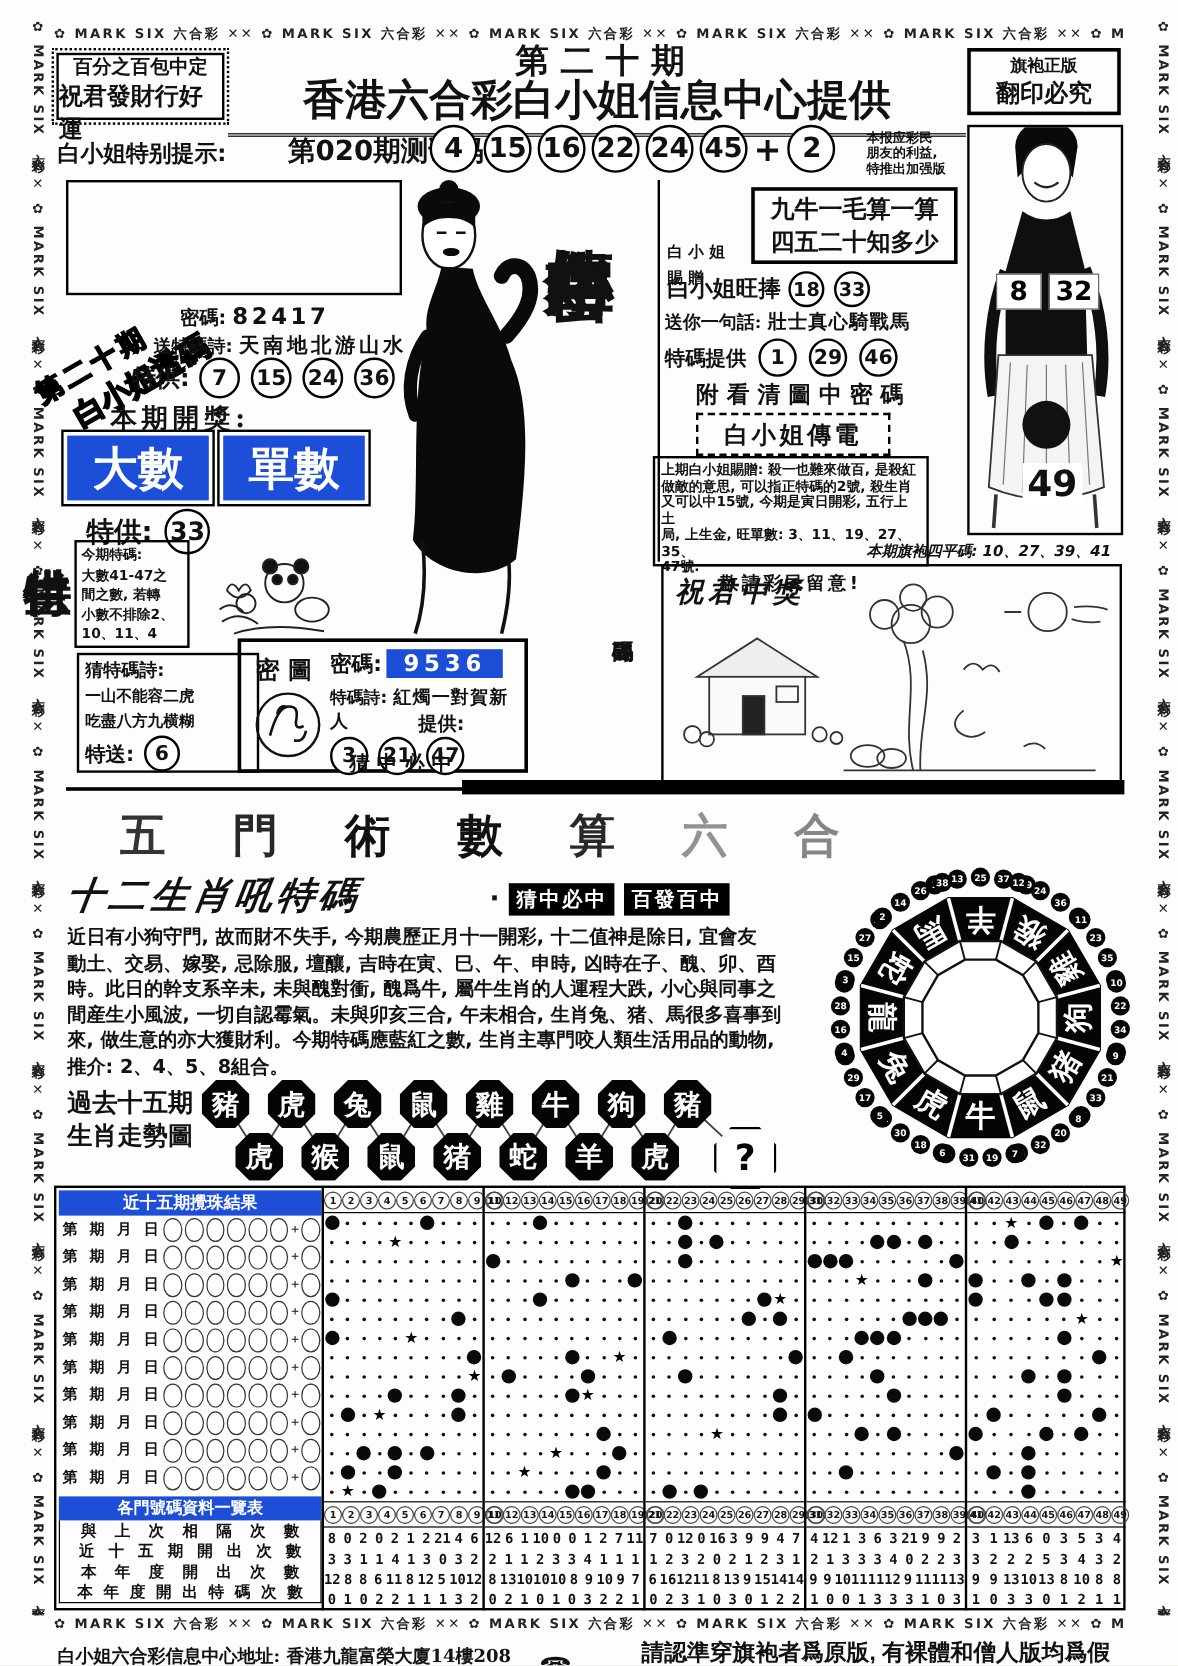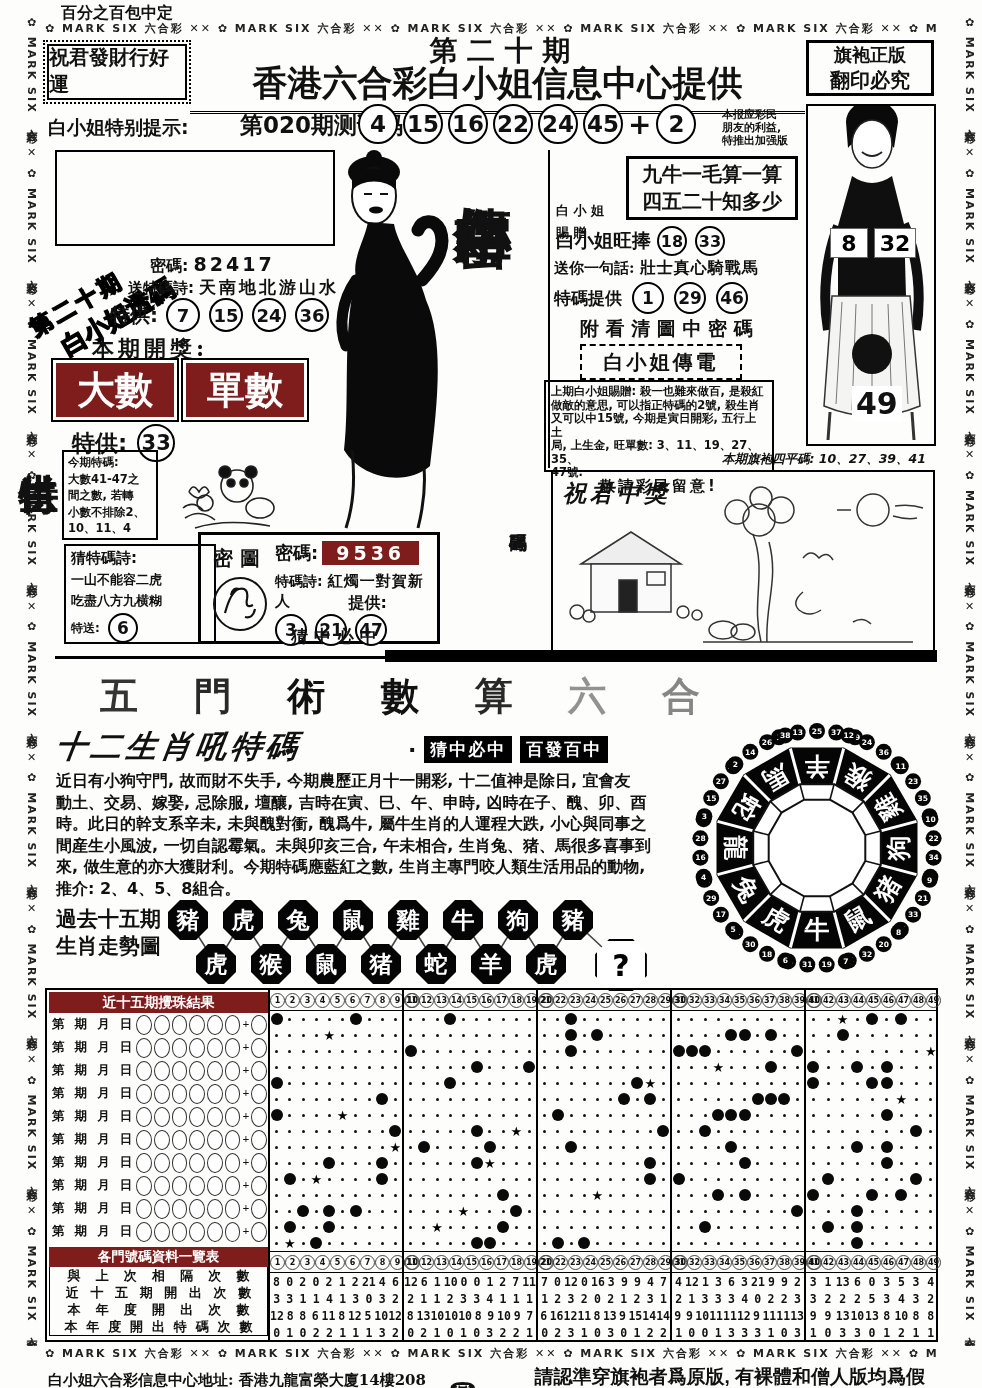--- a/index.html
+++ b/index.html
@@ -4,21 +4,21 @@
 <style>
   html,body{margin:0;padding:0;background:#e8e8e4;}
   .page{position:relative;width:982px;height:1388px;background:#fdfdfb;margin:0 auto;
         font-family:"DejaVu Sans","Liberation Sans",sans-serif;color:#111;overflow:hidden;}
   .abs{position:absolute;}
   .b{font-weight:bold;}
   .strip{overflow:hidden;white-space:nowrap;font:bold 11px "DejaVu Sans",sans-serif;color:#222;letter-spacing:2px;}
   .vstrip{writing-mode:vertical-rl;text-orientation:mixed;}
   .circ{display:inline-flex;align-items:center;justify-content:center;border:2px solid #000;
         border-radius:50%;font-weight:bold;background:#fff;box-sizing:border-box;}
-  .blk{background:#7f1d1d;color:#fff;}
+  .blk{background:#1d4ed8;color:#fff;}
   .box{border:2px solid #000;box-sizing:border-box;}
   .vtext{writing-mode:vertical-rl;text-orientation:upright;}
   .outline-txt{color:#fff;-webkit-text-stroke:1.4px #000;text-shadow:1px 1px 0 #000;}
   .resrow{display:flex;align-items:center;height:23px;}
   .rescirc{width:17px;height:20px;border:1.6px solid #333;border-radius:50%;margin:0 1px;box-sizing:border-box;background:#fff;}
   .panel{position:absolute;top:0;height:352px;border-left:2px solid #000;box-sizing:border-box;}
   .nrow{display:flex;height:20px;align-items:center;border-bottom:1px solid #000;}
   .nrow .nc{flex:1;display:flex;justify-content:center;}
   .nc i{font-style:normal;width:13px;height:13px;border:1px solid #444;border-radius:50%;
         font-size:8px;display:flex;align-items:center;justify-content:center;font-weight:bold;}
@@ -39,28 +39,28 @@
 </head>
 <body>
 
 <div class="page">
 
   <div id="strip-top" class="abs strip" style="left:45px;top:16px;width:892px;height:26px;line-height:26px;"> ✿  MARK SIX 六合彩 ✕✕   ✿  MARK SIX 六合彩 ✕✕   ✿  MARK SIX 六合彩 ✕✕   ✿  MARK SIX 六合彩 ✕✕   ✿  MARK SIX 六合彩 ✕✕   ✿  MARK SIX 六合彩 ✕✕   ✿  MARK SIX 六合彩 ✕✕   ✿  MARK SIX 六合彩 ✕✕   ✿  MARK SIX 六合彩 ✕✕   ✿  MARK SIX 六合彩 ✕✕  </div>
   <div id="strip-left" class="abs strip vstrip" style="left:8px;top:16px;width:30px;height:1330px;"> ✿  MARK SIX 六合彩 ✕✕   ✿  MARK SIX 六合彩 ✕✕   ✿  MARK SIX 六合彩 ✕✕   ✿  MARK SIX 六合彩 ✕✕   ✿  MARK SIX 六合彩 ✕✕   ✿  MARK SIX 六合彩 ✕✕   ✿  MARK SIX 六合彩 ✕✕   ✿  MARK SIX 六合彩 ✕✕   ✿  MARK SIX 六合彩 ✕✕   ✿  MARK SIX 六合彩 ✕✕   ✿  MARK SIX 六合彩 ✕✕   ✿  MARK SIX 六合彩 ✕✕   ✿  MARK SIX 六合彩 ✕✕   ✿  MARK SIX 六合彩 ✕✕  </div>
   <div id="strip-right" class="abs strip vstrip" style="left:946px;top:16px;width:30px;height:1330px;"> ✿  MARK SIX 六合彩 ✕✕   ✿  MARK SIX 六合彩 ✕✕   ✿  MARK SIX 六合彩 ✕✕   ✿  MARK SIX 六合彩 ✕✕   ✿  MARK SIX 六合彩 ✕✕   ✿  MARK SIX 六合彩 ✕✕   ✿  MARK SIX 六合彩 ✕✕   ✿  MARK SIX 六合彩 ✕✕   ✿  MARK SIX 六合彩 ✕✕   ✿  MARK SIX 六合彩 ✕✕   ✿  MARK SIX 六合彩 ✕✕   ✿  MARK SIX 六合彩 ✕✕   ✿  MARK SIX 六合彩 ✕✕   ✿  MARK SIX 六合彩 ✕✕  </div>
   <div id="strip-bottom" class="abs strip" style="left:45px;top:1342px;width:892px;height:24px;line-height:24px;"> ✿  MARK SIX 六合彩 ✕✕   ✿  MARK SIX 六合彩 ✕✕   ✿  MARK SIX 六合彩 ✕✕   ✿  MARK SIX 六合彩 ✕✕   ✿  MARK SIX 六合彩 ✕✕   ✿  MARK SIX 六合彩 ✕✕   ✿  MARK SIX 六合彩 ✕✕   ✿  MARK SIX 六合彩 ✕✕   ✿  MARK SIX 六合彩 ✕✕   ✿  MARK SIX 六合彩 ✕✕  </div>
 
-  <div class="abs box" style="left:47px;top:44px;width:140px;height:56px;outline:2px dotted #000;outline-offset:2px;display:flex;flex-direction:column;align-items:center;justify-content:flex-end;gap:20px;">
+  <div class="abs box" style="left:47px;top:44px;width:140px;height:56px;outline:2px dotted #000;outline-offset:2px;display:flex;flex-direction:column;align-items:center;justify-content:space-between;">
     <div class="b" style="font-size:16px;">百分之百包中定</div>
     <div class="b" style="font-size:20px;">祝君發財行好運</div>
   </div>
   <div class="abs b" style="left:200px;top:32px;width:600px;text-align:center;font-size:28px;font-family:'DejaVu Serif','Liberation Serif',serif;">第 二 十 期</div>
   <div class="abs b" style="left:190px;top:60px;width:615px;text-align:center;font-size:35px;font-family:'DejaVu Serif','Liberation Serif',serif;border-bottom:3px double #000;padding-bottom:4px;">香港六合彩白小姐信息中心提供</div>
   <div class="abs box" style="left:806px;top:40px;width:128px;height:56px;display:flex;flex-direction:column;align-items:center;justify-content:center;border-width:3px;">
-    <div class="b" style="font-size:18px;text-align:right;">旗袍正版</div>
+    <div class="b" style="font-size:14px;text-align:right;">旗袍正版</div>
     <div class="b" style="font-size:20px;">翻印必究</div>
   </div>
 
   <div class="abs b" style="left:48px;top:115px;font-size:19px;">白小姐特别提示:</div>
   <div class="abs b" style="left:240px;top:110px;font-size:23px;">第020期测试码:</div>
   <div id="tip-circles" class="abs" style="left:358px;top:102px;width:420px;height:44px;display:flex;align-items:center;gap:5px;">
       <span class="circ" style="width: 40px; height: 40px; font-size: 23px;">4</span>
       <span class="circ" style="width: 40px; height: 40px; font-size: 23px;">15</span>
       <span class="circ" style="width: 40px; height: 40px; font-size: 23px;">16</span>
       <span class="circ" style="width: 40px; height: 40px; font-size: 23px;">22</span>
@@ -110,21 +110,21 @@
     <div>大數41-47之</div>
     <div>間之數, 若轉</div>
     <div>小數不排除2、</div>
     <div>10、11、4</div>
   </div>
   <div class="abs box" style="left:64px;top:544px;width:152px;height:100px;padding:3px 5px;">
     <div class="b" style="font-size:15px;">猜特碼詩:</div>
     <div class="b" style="font-size:13px;margin-top:3px;">一山不能容二虎</div>
     <div class="b" style="font-size:13px;margin-top:3px;">吃盡八方九横糊</div>
     <div style="display:flex;align-items:center;gap:8px;margin-top:3px;">
-      <span class="b" style="font-size:12px;">特送:</span>
+      <span class="b" style="font-size:17px;">特送:</span>
       <span class="circ" style="width:30px;height:30px;font-size:17px;">6</span>
     </div>
   </div>
 
   <div class="abs" style="left:175px;top:448px;">
     <svg width="115" height="85" viewBox="0 0 115 85">
       <g fill="none" stroke="#222" stroke-width="1.6">
         <circle cx="62" cy="38" r="16"></circle>
           <circle cx="50" cy="24" r="6" fill="#111"></circle>
           <circle cx="76" cy="24" r="6" fill="#111"></circle>

